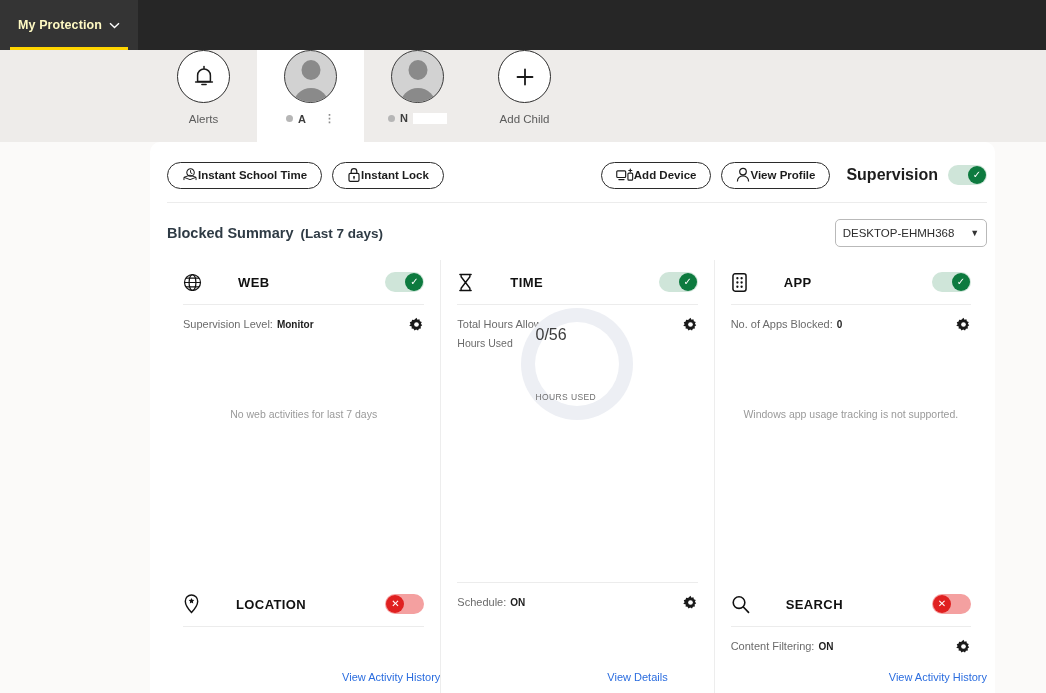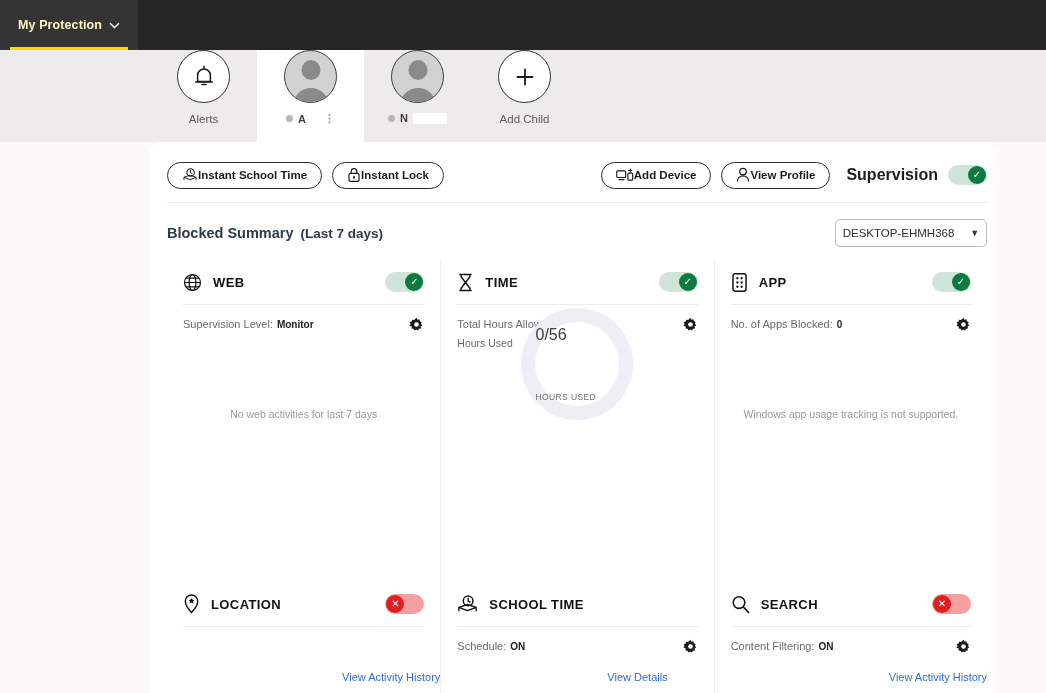--- a/index.html
+++ b/index.html
@@ -121,21 +121,21 @@
 
   
   .grid {
     position: absolute; top: 118px; left: 17px; right: 8px; bottom: 0;
     display: grid; grid-template-columns: 1fr 1fr 1fr;
   }
   .card { position: relative; padding: 0 0 0 0; }
   .card + .card { border-left: 1px solid #ededed; }
   .card-inner { padding: 0 16px; height: 100%; position: relative; }
   .card-head {
-    display: flex; align-items: center; height: 44px;
+    display: flex; align-items: center; height: 44px; gap: 25px;
   }
   .card-title {
     font-size: 13px; font-weight: bold; color: #111; letter-spacing: .4px;
     margin-left: 11px;
   }
   .card-head .toggle { margin-left: auto; }
   .card-rule { height: 1px; background: #ececec; }
   .card-meta {
     display: flex; align-items: center; height: 38px;
     font-size: 11px; color: #6b6b6b;
@@ -447,31 +447,20 @@
             <div class="toggle off">
               <span class="knob">✕</span>
             </div>
           </div>
           <div class="card-rule"></div>
         </div>
       </div>
 
       <div class="card">
         <div class="card-inner">
-          <div class="card-head">
-            <span>
-              <svg width="21" height="21" viewBox="0 0 20 20">
-                <circle cx="10.6" cy="6.6" r="4.6" fill="none" stroke="#111" stroke-width="1.4"></circle>
-                <path d="M10.6 4 v2.7 l1.9 1.1" fill="none" stroke="#111" stroke-width="1.3" stroke-linecap="round"></path>
-                <path d="M1.8 12.8 L10 15.8 L18.2 12.8 L10 10 Z" fill="none" stroke="#111" stroke-width="1.3" stroke-linejoin="round"></path>
-                <path d="M1.8 12.8 v3.6 M18.2 12.8 v3.6" stroke="#111" stroke-width="1.3"></path>
-              </svg>
-            </span>
-            <span class="card-title">SCHOOL TIME</span>
-          </div>
           <div class="card-rule"></div>
           <div class="card-meta">
             <span>Schedule:</span>
             <b>ON</b>
             <span class="gear">
               <svg width="15" height="15" viewBox="0 0 16 16">
                 <path d="M8 0.9 l1 1.9 2.1-.4 .5 2.1 2 .7-.9 2 1.4 1.6-1.7 1.3 .3 2.1-2.1 .3-1 1.9-1.9-1-1.9 1-1-1.9-2.1-.3 .3-2.1L0.3 9.2 1.7 7.6 0.8 5.6l2-.7 .5-2.1 2.1 .4z" fill="#1a1a1a"></path>
                 <circle cx="8" cy="8" r="2.5" fill="#ffffff"></circle>
               </svg>
             </span>

